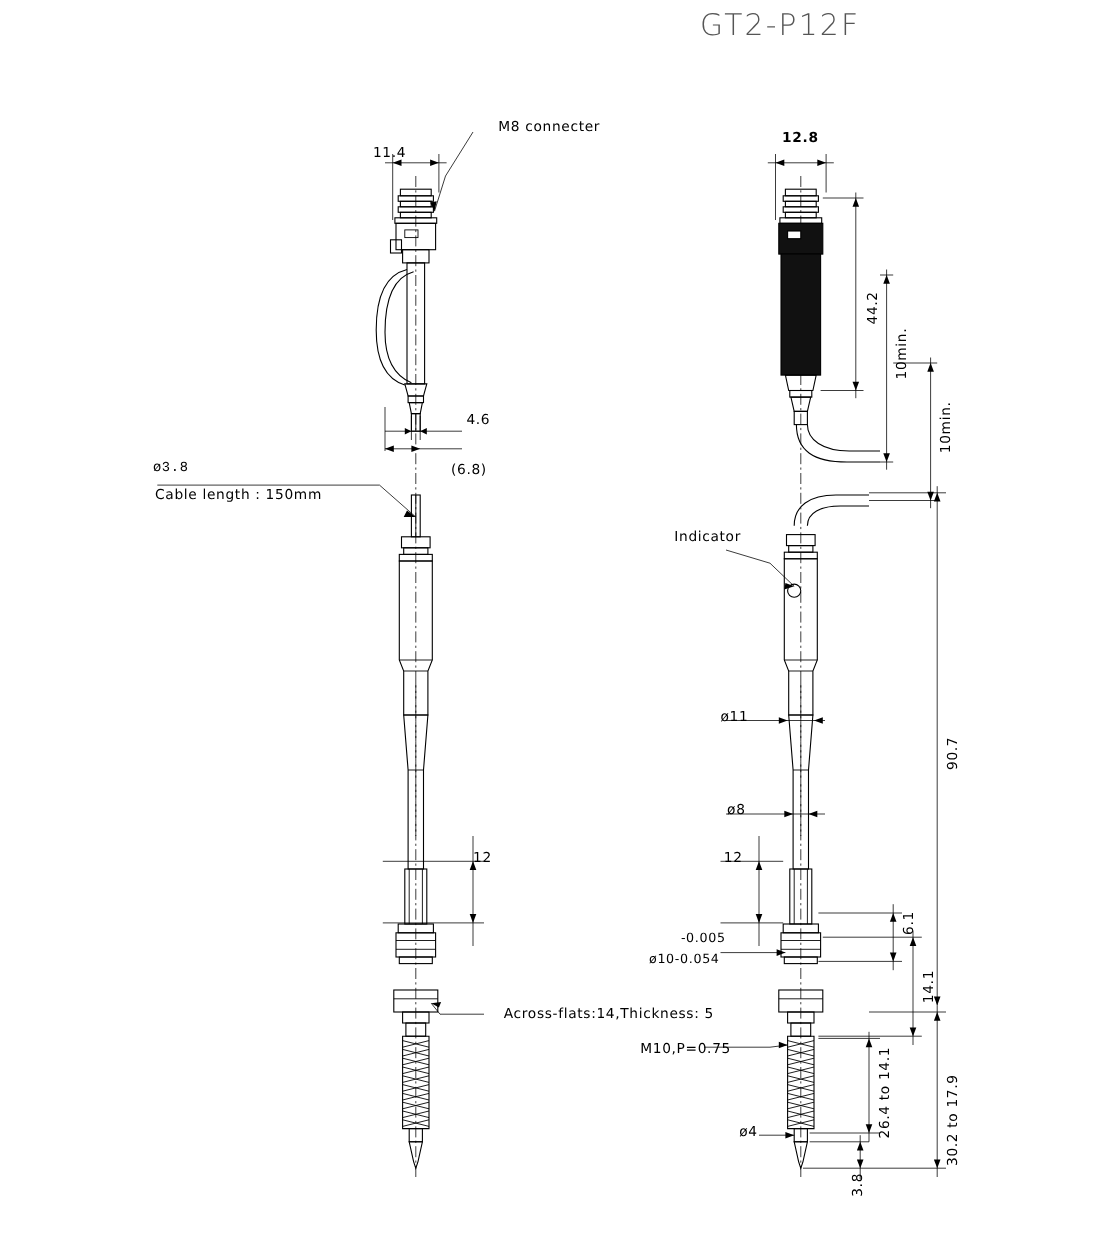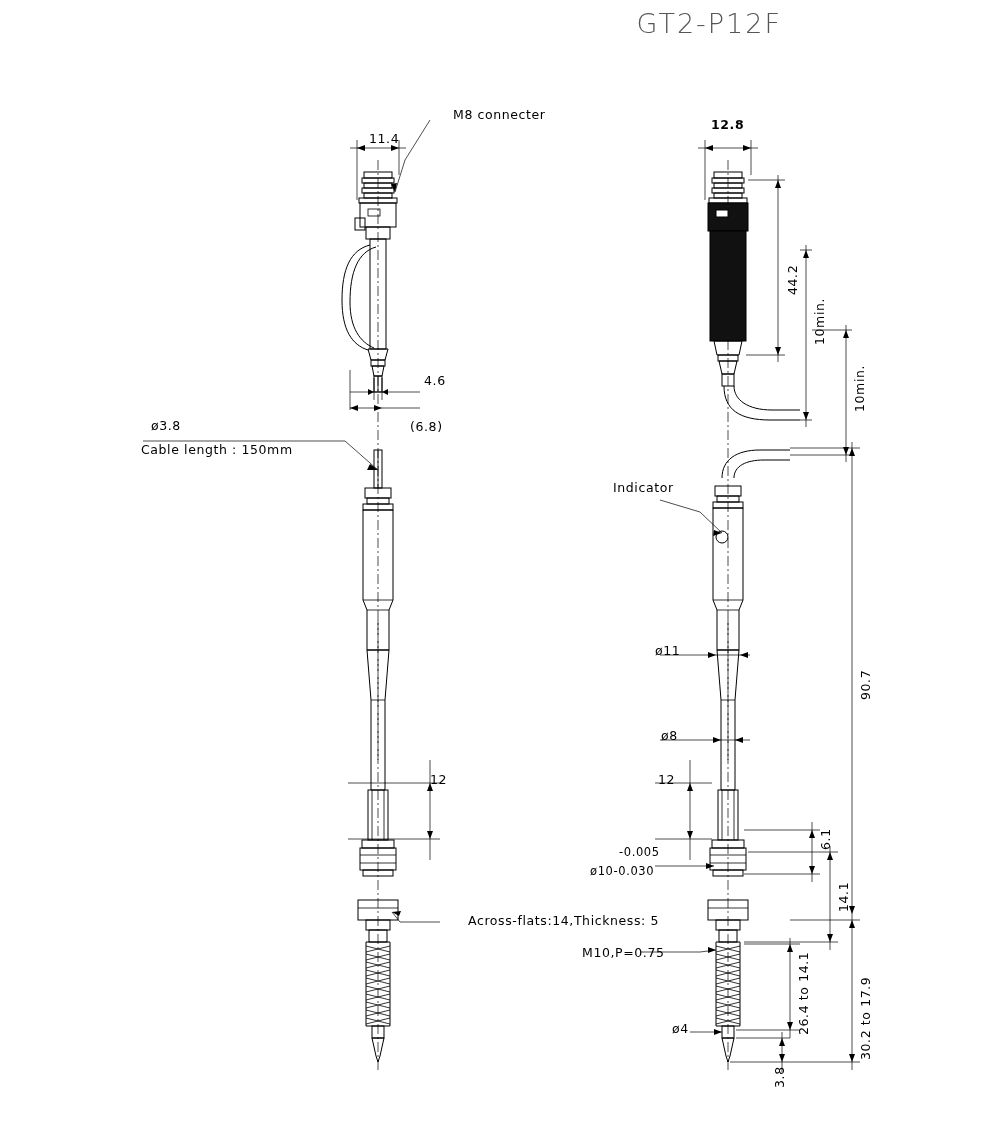--- a/index.html
+++ b/index.html
@@ -299,38 +299,38 @@
       <path class="fill-blk" d="M852 1062 L849 1054 L855 1054 Z"></path>
 
       <line class="ln-dim" x1="790" y1="448" x2="860" y2="448"></line>
       <line class="ln-dim" x1="852" y1="442" x2="852" y2="914"></line>
       <path class="fill-blk" d="M852 448 L849 456 L855 456 Z"></path>
       <path class="fill-blk" d="M852 914 L849 906 L855 906 Z"></path>
     </g>
   </svg>
 
   <div class="lbl" style="left:453px; top:107px;">M8 connecter</div>
-  <div class="lbl" style="left:369px; top:131px;">11.4</div>
+  <div class="lbl" style="left:339px; top:131px;">11.4</div>
   <div class="lbl" style="left:424px; top:373px;">4.6</div>
   <div class="lbl" style="left:410px; top:398px;margin-top:21px;">(6.8)</div>
-  <div class="lbl" style="left:151px; top:418px;">ø3.8</div>
+  <div class="lbl" style="left:139px; top:418px;font-family:Liberation Mono, monospace;">ø3.8</div>
   <div class="lbl" style="left:141px; top:442px;">Cable length : 150mm</div>
   <div class="lbl" style="left:430px; top:772px;">12</div>
-  <div class="lbl" style="left:468px; top:913px;">Across-flats:14,Thickness: 5</div>
+  <div class="lbl" style="left:458px; top:913px;">Across-flats:14,Thickness: 5</div>
 
   <div class="lbl" style="left:711px; top:117px;font-weight:bold;">12.8</div>
   <div class="lbl vert" style="left:785px; top:295px;">44.2</div>
   <div class="lbl vert" style="left:812px; top:345px;">10min.</div>
   <div class="lbl vert" style="left:852px; top:412px;">10min.</div>
   <div class="lbl" style="left:613px; top:480px;">Indicator</div>
   <div class="lbl" style="left:655px; top:643px;">ø11</div>
   <div class="lbl" style="left:661px; top:728px;">ø8</div>
   <div class="lbl" style="left:658px; top:772px;">12</div>
   <div class="lbl small" style="left:619px; top:845px;">-0.005</div>
-  <div class="lbl small" style="left:590px; top:864px;">ø10-0.030</div>
+  <div class="lbl small" style="left:590px; top:864px;">ø10-0.054</div>
   <div class="lbl" style="left:582px; top:945px;">M10,P=0.75</div>
   <div class="lbl vert" style="left:818px; top:850px;">6.1</div>
   <div class="lbl vert" style="left:836px; top:912px;">14.1</div>
   <div class="lbl vert" style="left:796px; top:1035px;">26.4 to 14.1</div>
   <div class="lbl vert" style="left:858px; top:1060px;">30.2 to 17.9</div>
   <div class="lbl vert" style="left:858px; top:700px;">90.7</div>
   <div class="lbl" style="left:672px; top:1021px;">ø4</div>
   <div class="lbl vert" style="left:772px; top:1088px;">3.8</div>
 
 </div>

